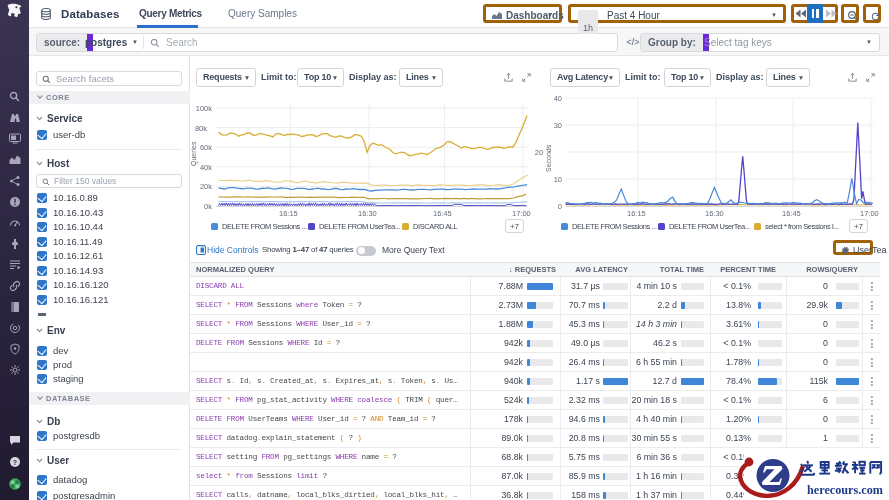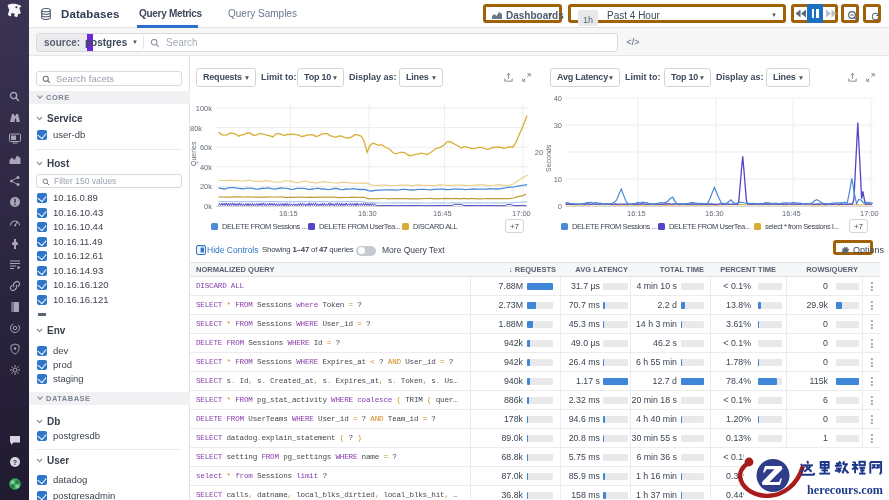--- a/index.html
+++ b/index.html
@@ -207,21 +207,21 @@
 
   <div class="btn" style="left:454px;top:4px;width:79px;height:19px;line-height:17px;">
     <svg style="position:absolute;left:6px;top:4px" width="10" height="9" viewBox="0 0 10 9">
           <path d="M0 8 V5 L2.5 3 L4.5 5 L7 1 L10 3 V8 Z" fill="#6a7689"></path>
         </svg>
     <span style="margin-left:20px;font-weight:bold;color:#4c5a6e;">Dashboards</span>
     <span style="position:absolute;right:6px;top:0;font-size:6px;color:#555;">▼</span>
   </div>
 
   <div class="btn" style="left:539px;top:4px;width:218px;height:19px;">
-    <span style="position:absolute;left:7px;top:3px;background:#e9e9eb;border-radius:2px;padding:4px 5px;height:16px;line-height:12px;font-size:9px;color:#56606e;">1h</span>
+    <span style="position:absolute;left:7px;top:3px;background:#e9e9eb;border-radius:2px;padding:12px 5px;height:16px;line-height:12px;font-size:9px;color:#56606e;">1h</span>
     <span style="position:absolute;left:36px;top:0;line-height:17px;font-size:10px;color:#3e4a5b;">Past 4 Hour</span>
     <span style="position:absolute;right:6px;top:0;font-size:6px;color:#555;line-height:17px;">▼</span>
   </div>
 
   <div class="btn" style="left:762px;top:4px;width:47px;height:19px;"></div>
   <svg class="abs" style="left:766px;top:9px;" width="11" height="9" viewBox="0 0 11 9">
         <path fill="#5f6a79" d="M5.5 0.5v8L0.5 4.5zM11 0.5v8L6 4.5z"></path>
       </svg>
   <div class="abs" style="left:778px;top:4px;width:16px;height:19px;background:#1d6fc4;border-radius:1px;"></div>
   <div class="abs" style="left:782.5px;top:9px;width:2.5px;height:9px;background:#fff;"></div>
@@ -249,20 +249,25 @@
     <span class="abs" style="left:48px;top:0;height:17px;line-height:17px;font-size:10px;font-weight:bold;color:#3e4a5b;">postgres</span>
     <span class="abs" style="left:95px;top:0;font-size:6px;color:#555;line-height:17px;">▼</span>
     <span class="abs" style="left:106px;top:2px;height:13px;border-left:1px solid #e3e3e5;"></span>
     <svg style="position:absolute;left:113px;top:4px" width="10" height="10" viewBox="0 0 12 12">
           <circle cx="5" cy="5" r="3.4" fill="none" stroke="#8d95a2" stroke-width="1.3"></circle>
           <line x1="7.6" y1="7.6" x2="10.6" y2="10.6" stroke="#8d95a2" stroke-width="1.4"></line>
         </svg>
     <span class="abs" style="left:129px;top:0;height:17px;line-height:17px;font-size:10px;color:#a3abb7;">Search</span>
   </div>
   <div class="abs" style="left:595px;top:5px;width:18px;height:19px;line-height:19px;color:#828b98;font-size:9px;font-weight:bold;text-align:center;">&lt;/&gt;</div>
+  <div class="inputbox" style="left:611px;top:5px;width:240px;height:19px;">
+    <span class="abs chip" style="left:0;top:0;height:17px;line-height:17px;padding:0 7px;font-size:10px;border-radius:2px 0 0 2px;">Group by:</span>
+    <span class="abs" style="left:63px;top:0;height:17px;line-height:17px;font-size:10px;color:#8f97a4;">Select tag keys</span>
+    <span class="abs" style="right:7px;top:0;font-size:6px;color:#555;line-height:17px;">▼</span>
+  </div>
 </div>
 
 <div id="facets">
   <div class="inputbox" style="left:7px;top:15px;width:146px;height:15px;">
     <svg style="position:absolute;left:5px;top:3px" width="9" height="9" viewBox="0 0 12 12">
           <circle cx="5" cy="5" r="3.4" fill="none" stroke="#6a7380" stroke-width="1.4"></circle>
           <line x1="7.6" y1="7.6" x2="10.6" y2="10.6" stroke="#6a7380" stroke-width="1.5"></line>
         </svg>
     <span class="abs" style="left:19px;top:0;line-height:14px;font-size:9.5px;color:#9aa2ae;">Search facets</span>
   </div>
@@ -333,21 +338,21 @@
 <div class="sel" style="left:766px;top:68px;width:44px;">Lines<span class="car">▼</span></div>
 <svg class="abs" style="left:847px;top:72px" width="11" height="11" viewBox="0 0 24 24">
       <path fill="none" stroke="#7a838f" stroke-width="2" d="M12 15V3M8 7l4-4 4 4M4 14v6h16v-6"></path>
     </svg>
 <svg class="abs" style="left:865px;top:72px" width="11" height="11" viewBox="0 0 24 24">
       <path fill="none" stroke="#7a838f" stroke-width="2" d="M14 4h6v6M10 20H4v-6M20 4l-6 6M4 20l6-6"></path>
     </svg>
 
 <div class="axlab" style="left:190px;top:166px;font-size:7px;transform:rotate(-90deg);transform-origin:left top;">Queries</div>
 <div class="axlab" style="left:190px;top:104px;width:22px;text-align:right;">100k</div>
-<div class="axlab" style="left:190px;top:123.6px;width:22px;text-align:left;">80k</div>
+<div class="axlab" style="left:190px;top:123.6px;width:22px;text-align:center;">80k</div>
 <div class="axlab" style="left:190px;top:143.2px;width:22px;text-align:right;">60k</div>
 <div class="axlab" style="left:190px;top:162.8px;width:22px;text-align:right;">40k</div>
 <div class="axlab" style="left:190px;top:182.4px;width:22px;text-align:right;">20k</div>
 <div class="axlab" style="left:190px;top:202px;width:22px;text-align:right;">0k</div>
 <div class="axlab" style="left:279px;top:209px;">16:15</div>
 <div class="axlab" style="left:358px;top:209px;">16:30</div>
 <div class="axlab" style="left:433px;top:209px;">16:45</div>
 <div class="axlab" style="left:512px;top:209px;">17:00</div>
 <svg class="abs" style="left:0;top:0;" width="889" height="500" viewBox="0 0 889 500" fill="none">
   <g stroke="#ededf0" stroke-width="1">
@@ -414,21 +419,21 @@
   <span class="abs" style="left:11px;color:#2d76c9;line-height:14px;">Hide Controls</span>
   <span class="abs" style="left:66px;white-space:nowrap;color:#3c4450;line-height:14px;font-size:7.8px;letter-spacing:-0.2px;">Showing <b>1–47</b> of <b>47</b> queries</span>
   <span class="abs" style="left:160px;top:2.5px;width:20px;height:10px;background:#c6cad0;border-radius:5px;"></span>
   <span class="abs" style="left:162px;top:4px;width:7px;height:7px;background:#fff;border-radius:50%;"></span>
   <span class="abs" style="left:186px;color:#3c4450;line-height:14px;">More Query Text</span>
 </div>
 <div class="btn" style="left:833px;top:240px;width:40px;height:15px;line-height:13px;">
   <svg style="position:absolute;left:5px;top:3px" width="9" height="9" viewBox="0 0 24 24">
         <path fill="#5b6675" d="M12 8a4 4 0 1 0 0 8 4 4 0 0 0 0-8zm9.4 5.6l-2-.4a7.6 7.6 0 0 1 0-2.4l2-.4c.3 0 .5-.3.5-.6l-.6-2.4c-.1-.3-.4-.4-.7-.3l-1.9.7a7.6 7.6 0 0 0-1.7-1.7l.7-1.9c.1-.3 0-.6-.3-.7L15 2.1c-.3 0-.6.2-.6.5l-.4 2a7.6 7.6 0 0 0-2.4 0l-.4-2c0-.3-.3-.5-.6-.5l-2.4.6c-.3.1-.4.4-.3.7l.7 1.9a7.6 7.6 0 0 0-1.7 1.7l-1.9-.7c-.3-.1-.6 0-.7.3L2.1 9c0 .3.2.6.5.6l2 .4a7.6 7.6 0 0 0 0 2.4l-2 .4c-.3 0-.5.3-.5.6l.6 2.4c.1.3.4.4.7.3l1.9-.7c.5.7 1 1.2 1.7 1.7l-.7 1.9c-.1.3 0 .6.3.7l2.4.6c.3 0 .6-.2.6-.5l.4-2a7.6 7.6 0 0 0 2.4 0l.4 2c0 .3.3.5.6.5l2.4-.6c.3-.1.4-.4.3-.7l-.7-1.9c.7-.5 1.2-1 1.7-1.7l1.9.7c.3.1.6 0 .7-.3l.6-2.4c0-.3-.2-.6-.5-.6z"></path>
       </svg>
-  <span style="margin-left:17px;font-size:9px;color:#3c4450;">Options</span>
+  <span style="margin-left:17px;font-size:9px;color:#3c4450;">UserTea</span>
 </div>
 
 <div id="tblhead">
   <span class="th" style="left:6px;">NORMALIZED QUERY</span>
   <span class="th" style="left:280px;width:86px;text-align:right;">↓ REQUESTS</span>
   <span class="th" style="left:372px;width:66px;text-align:right;">AVG LATENCY</span>
   <span class="th" style="left:438px;width:76px;text-align:right;">TOTAL TIME</span>
   <span class="th" style="left:514px;width:72px;text-align:right;">PERCENT TIME</span>
   <span class="th" style="left:596px;width:72px;text-align:right;">ROWS/QUERY</span>
 </div>
@@ -488,21 +493,21 @@
 <div class="row" style="top:315px;">
       <span class="q"><span class="kw">SELECT</span> <span class="op">*</span> <span class="kw">FROM</span> Sessions <span class="kw">WHERE</span> User_id <span class="op">=</span> ?</span>
       <span class="num" style="left:273px;width:60px;">1.88M</span>
       <span class="bar" style="left:337px;width:26px;">
         <i style="width:6.2px;"></i>
       </span>
       <span class="num" style="left:350px;width:60px;">45.3 ms</span>
       <span class="bar" style="left:413px;width:25px;">
         <i style="width:0.6px;"></i>
       </span>
-      <span class="num" style="left:427px;width:60px;">14 h 3 min</span>
+      <span class="num" style="left:427px;width:60px;font-style:italic;">14 h 3 min</span>
       <span class="bar" style="left:491px;width:23px;">
         <i style="width:1.0px;"></i>
       </span>
       <span class="num" style="left:501px;width:60px;">3.61%</span>
       <span class="bar" style="left:568px;width:24px;">
         <i style="width:0.9px;"></i>
       </span>
       <span class="num" style="left:578px;width:60px;">0</span>
       <span class="bar" style="left:646px;width:23px;"></span>
       <span class="colb" style="left:280px;"></span>
@@ -529,21 +534,20 @@
       <span class="bar" style="left:646px;width:23px;"></span>
       <span class="colb" style="left:280px;"></span>
       <span class="colb" style="left:370px;"></span>
       <span class="colb" style="left:440px;"></span>
       <span class="colb" style="left:520px;"></span>
       <span class="colb" style="left:596px;"></span>
       <span class="colb" style="left:672px;"></span>
       <span class="kebab">•<br>•<br>•</span>
     </div>
 <div class="row" style="top:353px;">
-      <span class="q"><span class="kw">SELECT</span> <span class="op">*</span> <span class="kw">FROM</span> Sessions <span class="kw">WHERE</span> Expires_at <span class="op">&lt;</span> ? <span class="op">AND</span> User_id <span class="op">=</span> ?</span>
       <span class="num" style="left:273px;width:60px;">942k</span>
       <span class="bar" style="left:337px;width:26px;">
         <i style="width:3.1px;"></i>
       </span>
       <span class="num" style="left:350px;width:60px;">26.4 ms</span>
       <span class="bar" style="left:413px;width:25px;">
         <i style="width:0.6px;"></i>
       </span>
       <span class="num" style="left:427px;width:60px;">6 h 55 min</span>
       <span class="bar" style="left:491px;width:23px;">
@@ -588,21 +592,21 @@
       <span class="colb" style="left:280px;"></span>
       <span class="colb" style="left:370px;"></span>
       <span class="colb" style="left:440px;"></span>
       <span class="colb" style="left:520px;"></span>
       <span class="colb" style="left:596px;"></span>
       <span class="colb" style="left:672px;"></span>
       <span class="kebab">•<br>•<br>•</span>
     </div>
 <div class="row" style="top:391px;">
       <span class="q"><span class="kw">SELECT</span> <span class="op">*</span> <span class="kw">FROM</span> pg_stat_activity <span class="kw">WHERE</span> <span class="kw">coalesce</span> <span class="op">(</span> TRIM <span class="op">(</span> quer…</span>
-      <span class="num" style="left:273px;width:60px;">886k</span>
+      <span class="num" style="left:273px;width:60px;">524k</span>
       <span class="bar" style="left:337px;width:26px;">
         <i style="width:1.7px;"></i>
       </span>
       <span class="num" style="left:350px;width:60px;">2.32 ms</span>
       <span class="bar" style="left:413px;width:25px;"></span>
       <span class="num" style="left:427px;width:60px;">20 min 18 s</span>
       <span class="bar" style="left:491px;width:23px;"></span>
       <span class="num" style="left:501px;width:60px;">&lt; 0.1%</span>
       <span class="bar" style="left:568px;width:24px;"></span>
       <span class="num" style="left:578px;width:60px;">6</span>

